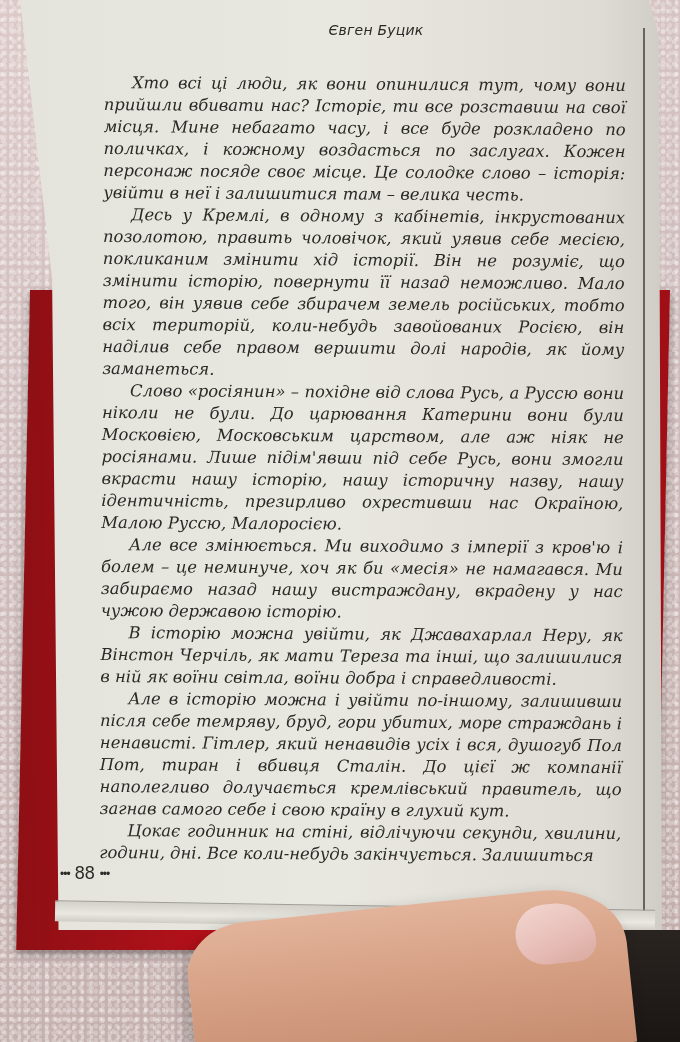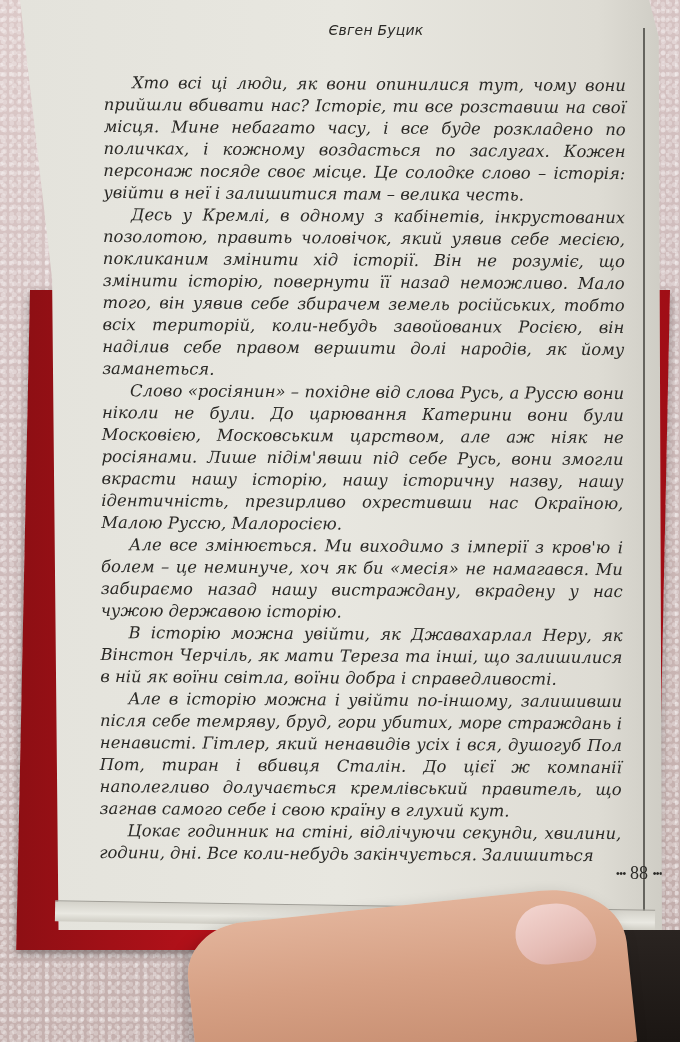--- a/index.html
+++ b/index.html
@@ -96,22 +96,22 @@
     }
     .body-text p {
       margin: 0;
       text-indent: 28px;
     }
     .page-number {
       position: absolute;
       top: 863px;
       left: 0;
       width: 100%;
-      text-align: right;
-      font-family: Liberation Serif, serif;
+      text-align: left;
+      font-family: Liberation Sans, sans-serif;
       font-size: 18px;
       color: #2b2a27;
       padding-left: 40px;
       box-sizing: border-box;
     }
     .page-number .dots {
       font-size: 12px;
       letter-spacing: -1px;
       vertical-align: middle;
     }

